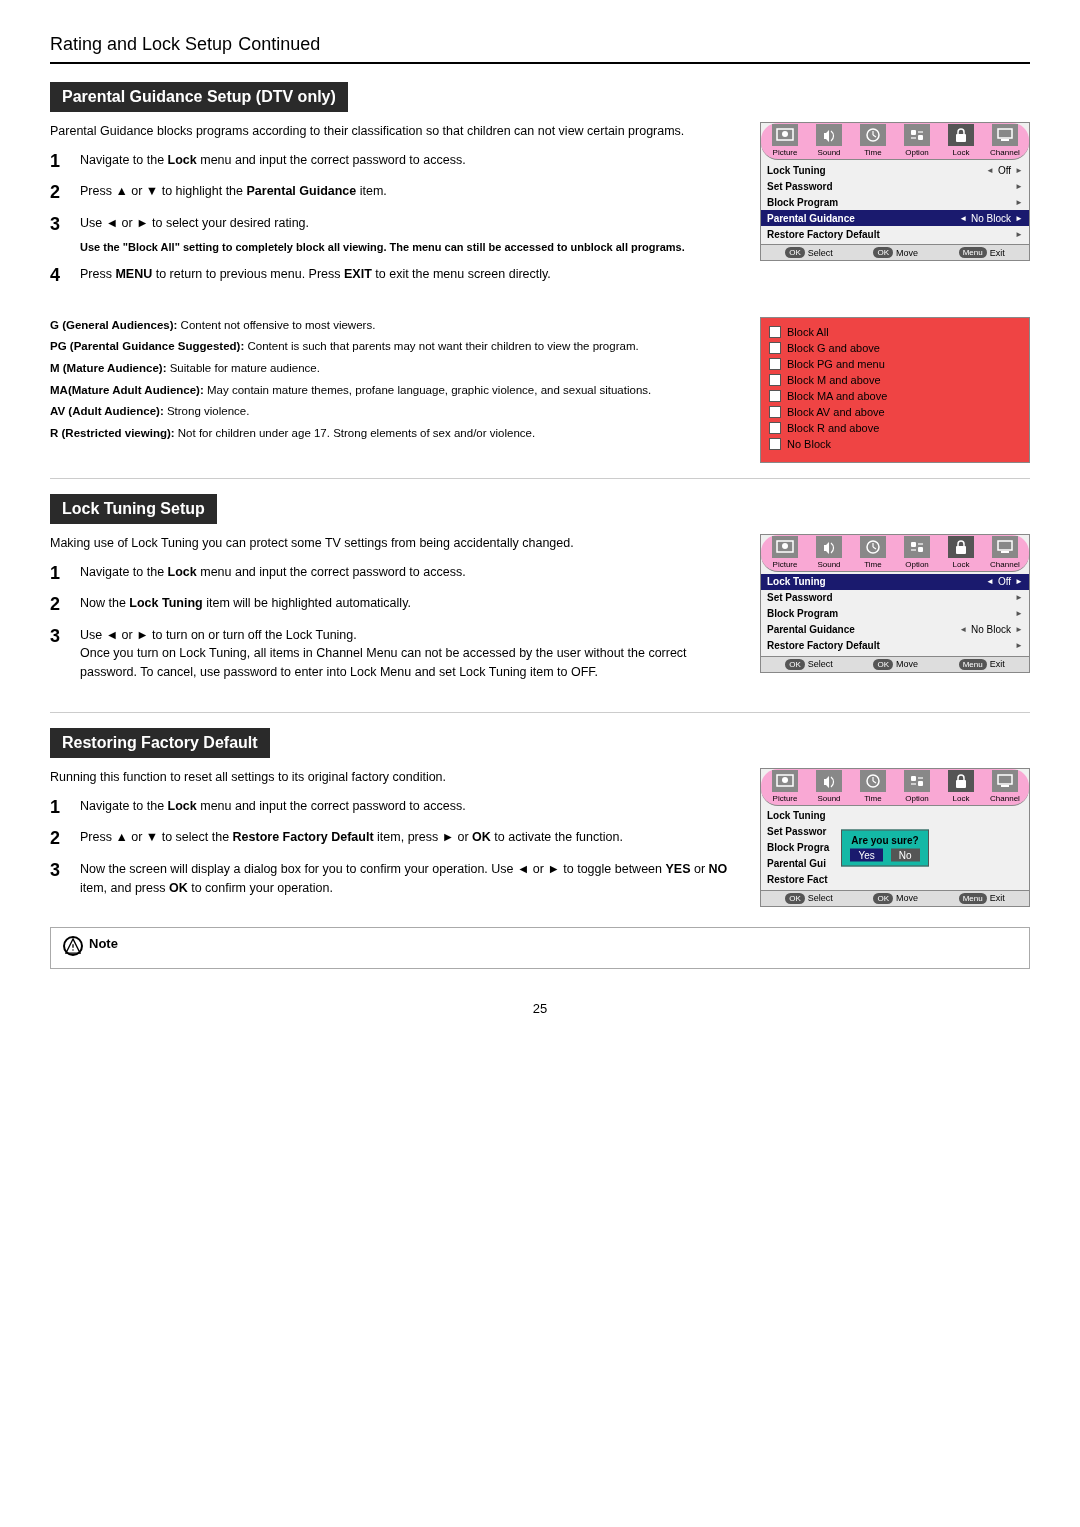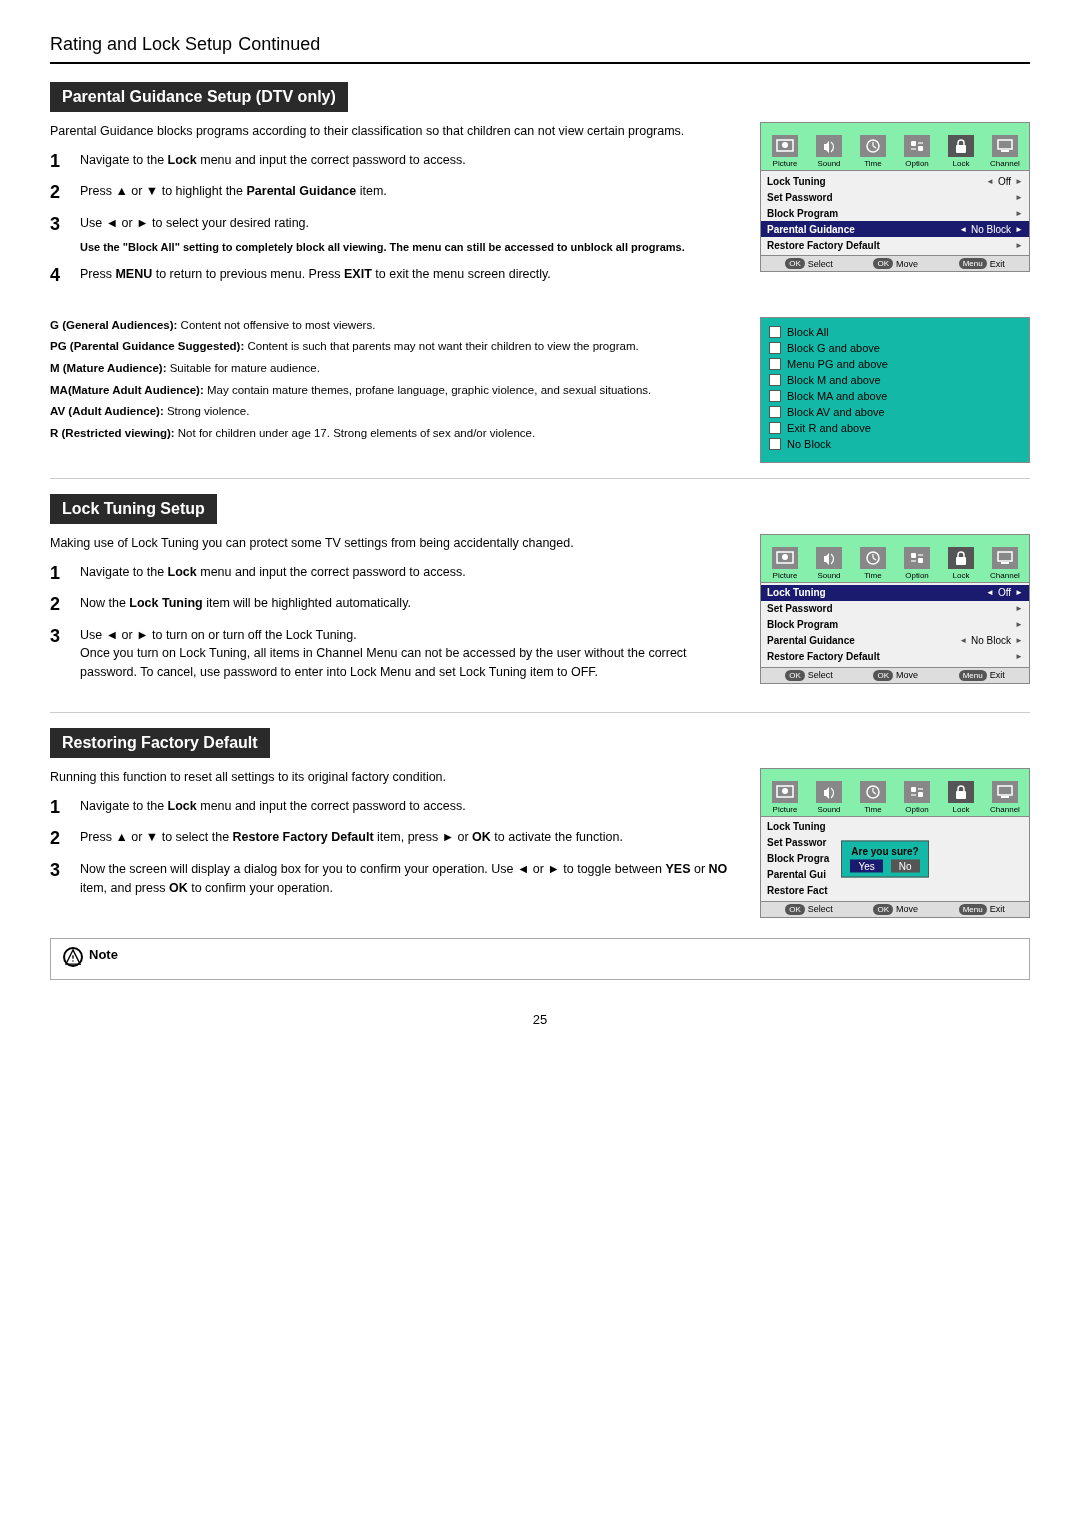--- a/index.html
+++ b/index.html
@@ -44,24 +44,25 @@
     .section-right { width: 270px; flex-shrink: 0; }
 
     
     .menu-box {
       border: 1px solid #888;
       background: #f0f0f0;
       font-size: 11px;
     }
     .menu-icons {
       display: flex;
-      background: #86efac;
+      background: #f9a8d4;
       justify-content: space-around;
-      padding: 12px 2px 2px;
+      padding: 1px 2px 2px;
       border-bottom: 1px solid #888;
+      border-radius: 17px;
     }
     .menu-icon-item {
       display: flex;
       flex-direction: column;
       align-items: center;
       font-size: 9px;
       width: 40px;
     }
     .menu-icon-img {
       width: 26px;
@@ -108,21 +109,21 @@
       color: #fff;
       border-radius: 8px;
       padding: 1px 4px;
       font-size: 8px;
     }
 
     
     .ratings-box {
       border: 1px solid #888;
       padding: 8px;
-      background: #14b8a6;
+      background: #ef4444;
     }
     .rating-item {
       display: flex;
       align-items: center;
       gap: 6px;
       margin-bottom: 4px;
       font-size: 11px;
     }
     .checkbox {
       width: 12px;
@@ -404,37 +405,37 @@
         <div class="rating-item">
           <div class="checkbox"></div>
           <span>Block All</span>
         </div>
         <div class="rating-item">
           <div class="checkbox"></div>
           <span>Block G and above</span>
         </div>
         <div class="rating-item">
           <div class="checkbox"></div>
-          <span>Menu PG and above</span>
+          <span>Block PG and menu</span>
         </div>
         <div class="rating-item">
           <div class="checkbox"></div>
           <span>Block M and above</span>
         </div>
         <div class="rating-item">
           <div class="checkbox"></div>
           <span>Block MA and above</span>
         </div>
         <div class="rating-item">
           <div class="checkbox"></div>
           <span>Block AV and above</span>
         </div>
         <div class="rating-item">
           <div class="checkbox"></div>
-          <span>Exit R and above</span>
+          <span>Block R and above</span>
         </div>
         <div class="rating-item">
           <div class="checkbox"></div>
           <span>No Block</span>
         </div>
       </div>
     </div>
   </div>
 </div>
 

